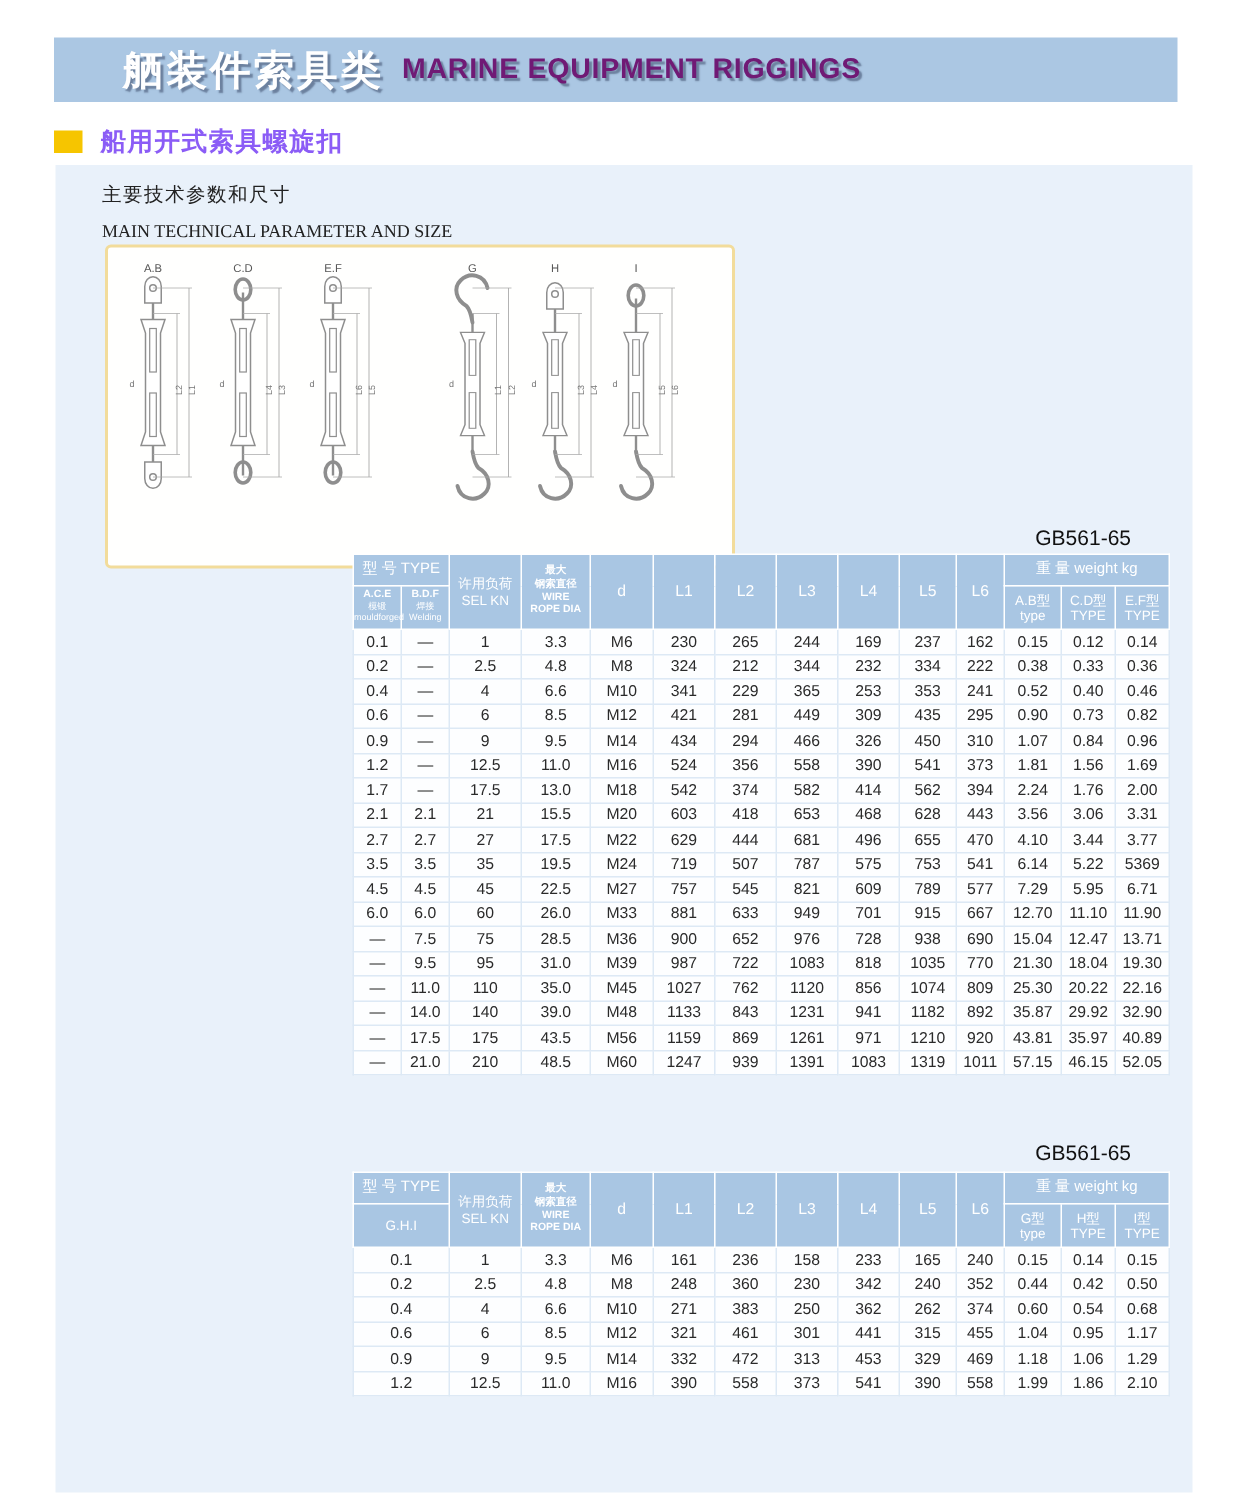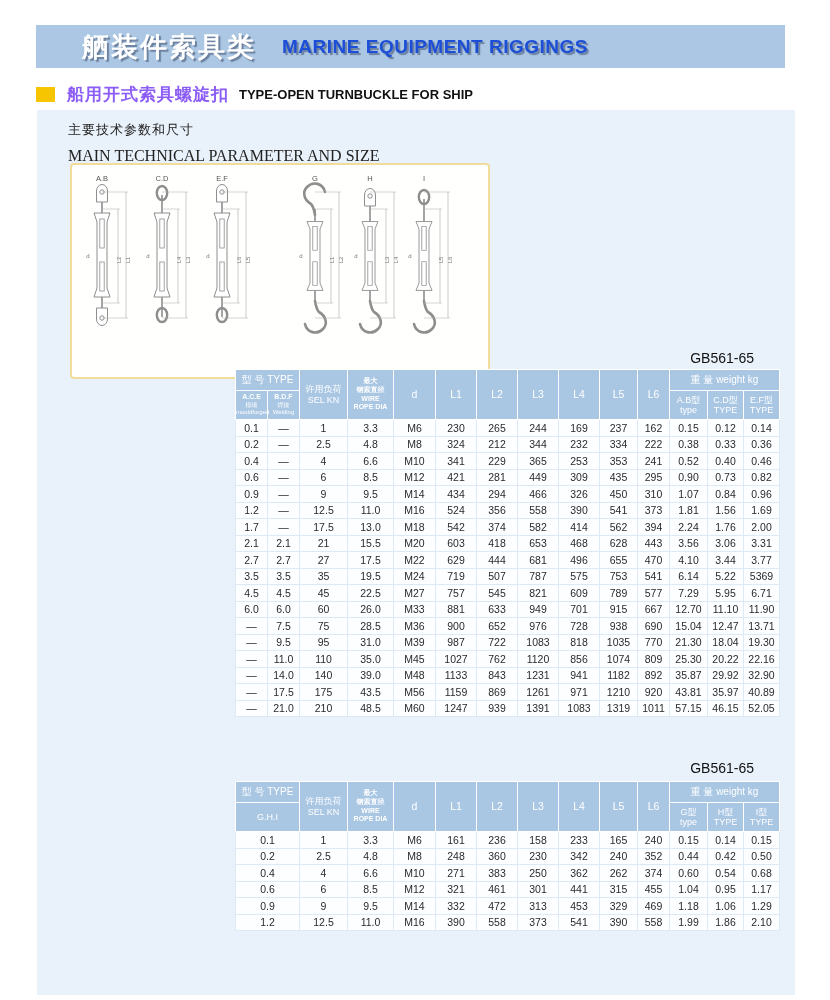--- a/index.html
+++ b/index.html
@@ -5,35 +5,35 @@
   * { margin:0; padding:0; box-sizing:border-box; }
   html,body { width:830px; height:1000px; background:#ffffff; overflow:hidden;
               font-family:"Liberation Sans","DejaVu Sans",sans-serif; }
   .page { position:relative; width:830px; height:1000px; }
 
   
   .banner { position:absolute; left:36px; top:25px; width:749px; height:43px;
             background:#abc7e3; display:flex; align-items:center; padding-left:46px; }
   .banner .zh { font-size:27px; font-weight:bold; color:#ffffff; letter-spacing:2px;
                 text-shadow:2px 2px 1px rgba(100,120,150,.9); }
-  .banner .en { font-size:19px; font-weight:bold; color:#1d4ed8; margin-left:26px; letter-spacing:.5px;
+  .banner .en { font-size:19px; font-weight:bold; color:#701a75; margin-left:12px; letter-spacing:.5px;
                 text-shadow:2px 2px 1px rgba(100,120,150,.9); }
 
   
   .section-row { position:absolute; left:36px; top:83px; display:flex; align-items:center; }
   .bullet { width:19px; height:15px; background:#f6c500; margin-right:12px; }
   .section-row .zh { font-size:17px; font-weight:bold; color:#8b5cf6; letter-spacing:1px; }
   .section-row .en { font-size:13px; font-weight:bold; color:#111; margin-left:10px; }
 
   
   .panel { position:absolute; left:37px; top:110px; width:758px; height:885px; background:#e9f1fa; }
 
   .intro { position:absolute; left:31px; top:11px; color:#222;font-family:Liberation Serif, serif; }
   .intro .zh { font-size:13px; letter-spacing:1px; }
-  .intro .en { font-size:16px; margin-top:8px; }
+  .intro .en { font-size:12px; margin-top:8px; }
 
   
   .figure-box { position:absolute; left:33px; top:53px; width:420px; height:216px;
                 background:#fffffe; border:2px solid #f2dc9b; border-radius:4px; }
   .figure-box svg { display:block; }
   .fig-label { font-size:7.5px; fill:#555; }
   .dim-label { font-size:6px; fill:#777; }
 
   
   .gb { position:absolute; left:200px; width:527px; text-align:right; font-size:14px; color:#111;
@@ -65,21 +65,20 @@
 <div class="page">
 
   <div class="banner">
     <span class="zh">舾装件索具类</span>
     <span class="en">MARINE EQUIPMENT RIGGINGS</span>
   </div>
 
   <div class="section-row">
     <span class="bullet"></span>
     <span class="zh">船用开式索具螺旋扣</span>
-    <span class="en">TYPE-OPEN TURNBUCKLE FOR SHIP</span>
   </div>
 
   <div class="panel">
 
     <div class="intro">
       <div class="zh">主要技术参数和尺寸</div>
       <div class="en">MAIN TECHNICAL PARAMETER AND SIZE</div>
     </div>
 
     <div class="figure-box">

